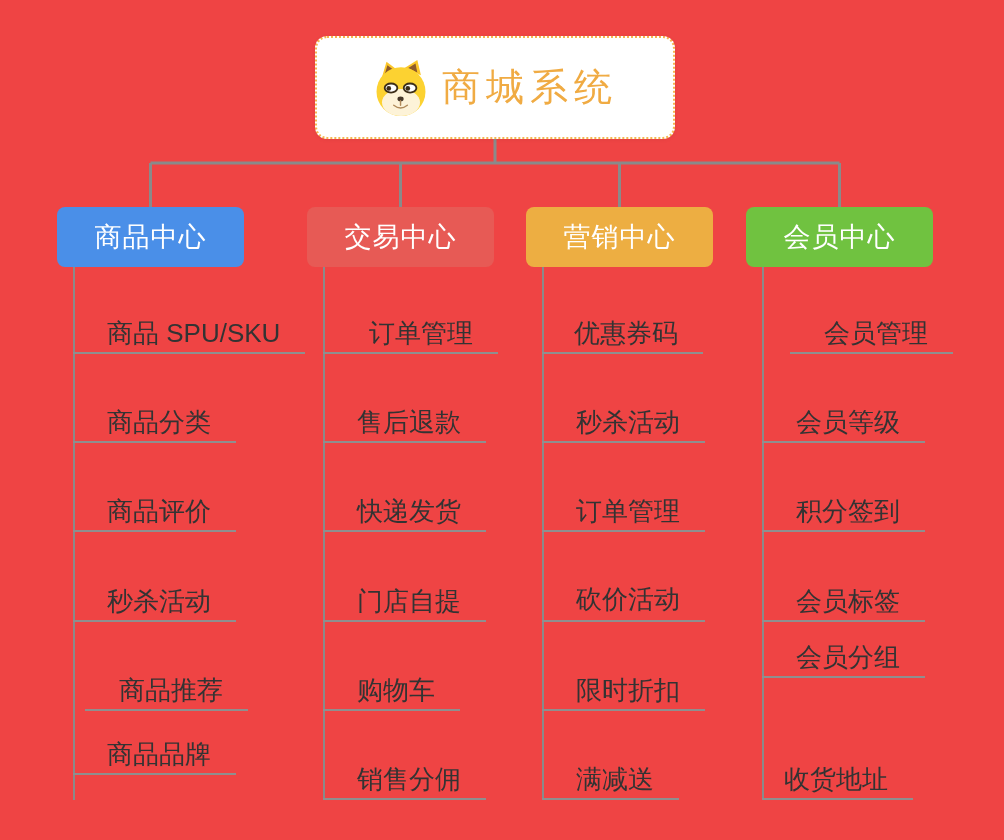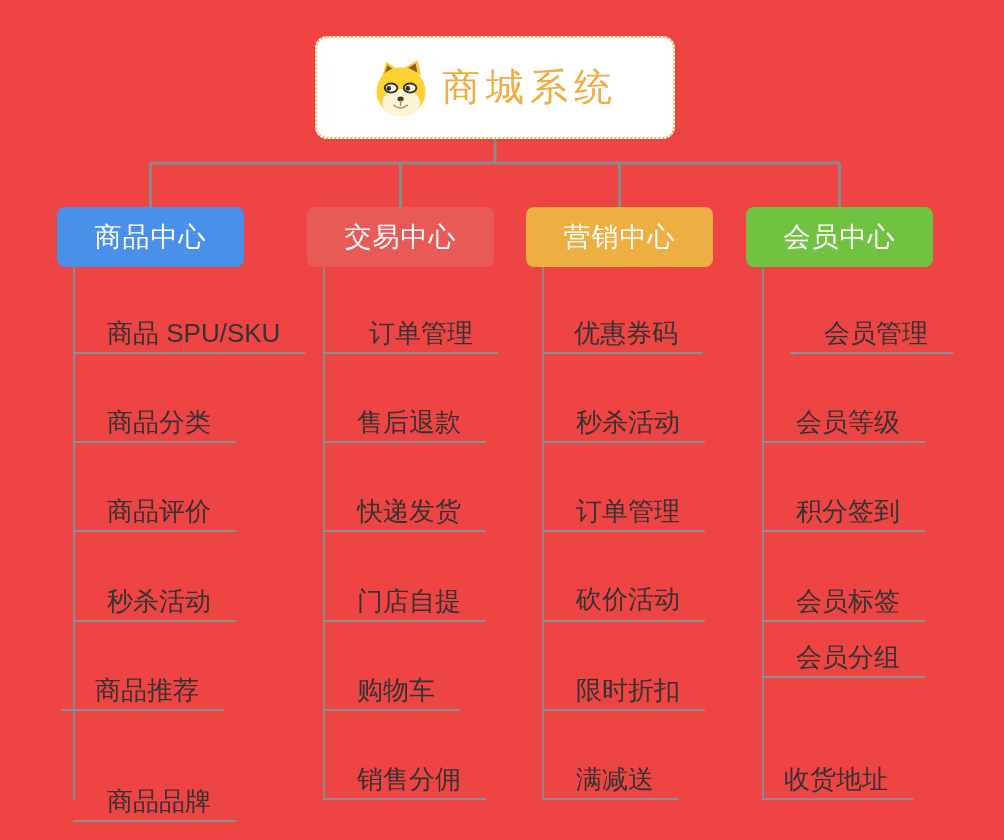--- a/index.html
+++ b/index.html
@@ -85,22 +85,22 @@
 
   <div id="branches">
       <div class="branch-box" style="left: 57px; background: rgb(74, 143, 232);">
         <span class="branch-label">商品中心</span>
       </div>
       <div class="spine" style="left: 73px; top: 267px; height: 533px;"></div>
       <div class="subtopic" style="left: 73px; top: 316px; border-bottom-color: rgb(143, 143, 143); color: rgb(51, 51, 51);">商品 SPU/SKU</div>
       <div class="subtopic" style="left: 73px; top: 405px; border-bottom-color: rgb(143, 143, 143); color: rgb(51, 51, 51);">商品分类</div>
       <div class="subtopic" style="left: 73px; top: 494px; border-bottom-color: rgb(143, 143, 143); color: rgb(51, 51, 51);">商品评价</div>
       <div class="subtopic" style="left: 73px; top: 584px; border-bottom-color: rgb(143, 143, 143); color: rgb(51, 51, 51);">秒杀活动</div>
-      <div class="subtopic" style="left: 61px; top: 673px; border-bottom-color: rgb(143, 143, 143); color: rgb(51, 51, 51);">商品推荐</div>
-      <div class="subtopic" style="left: 73px; top: 784px; border-bottom-color: rgb(143, 143, 143); color: rgb(51, 51, 51);">商品品牌</div>
+      <div class="subtopic" style="left: 85px; top: 673px; border-bottom-color: rgb(143, 143, 143); color: rgb(51, 51, 51);">商品推荐</div>
+      <div class="subtopic" style="left: 73px; top: 737px; border-bottom-color: rgb(143, 143, 143); color: rgb(51, 51, 51);">商品品牌</div>
       <div class="branch-box" style="left: 307px; background: rgb(231, 90, 85); justify-content: center;">
         <span class="branch-label">交易中心</span>
       </div>
       <div class="spine" style="left: 323px; top: 267px; height: 533px;"></div>
       <div class="subtopic" style="left: 323px; top: 316px; border-bottom-color: rgb(143, 143, 143); color: rgb(51, 51, 51); padding-left: 46px;">订单管理</div>
       <div class="subtopic" style="left: 323px; top: 405px; border-bottom-color: rgb(143, 143, 143); color: rgb(51, 51, 51);">售后退款</div>
       <div class="subtopic" style="left: 323px; top: 494px; border-bottom-color: rgb(143, 143, 143); color: rgb(51, 51, 51);">快递发货</div>
       <div class="subtopic" style="left: 323px; top: 584px; border-bottom-color: rgb(143, 143, 143); color: rgb(51, 51, 51);">门店自提</div>
       <div class="subtopic" style="left: 323px; top: 673px; border-bottom-color: rgb(143, 143, 143); color: rgb(51, 51, 51);">购物车</div>
       <div class="subtopic" style="left: 323px; top: 762px; border-bottom-color: rgb(143, 143, 143); color: rgb(51, 51, 51);">销售分佣</div>

